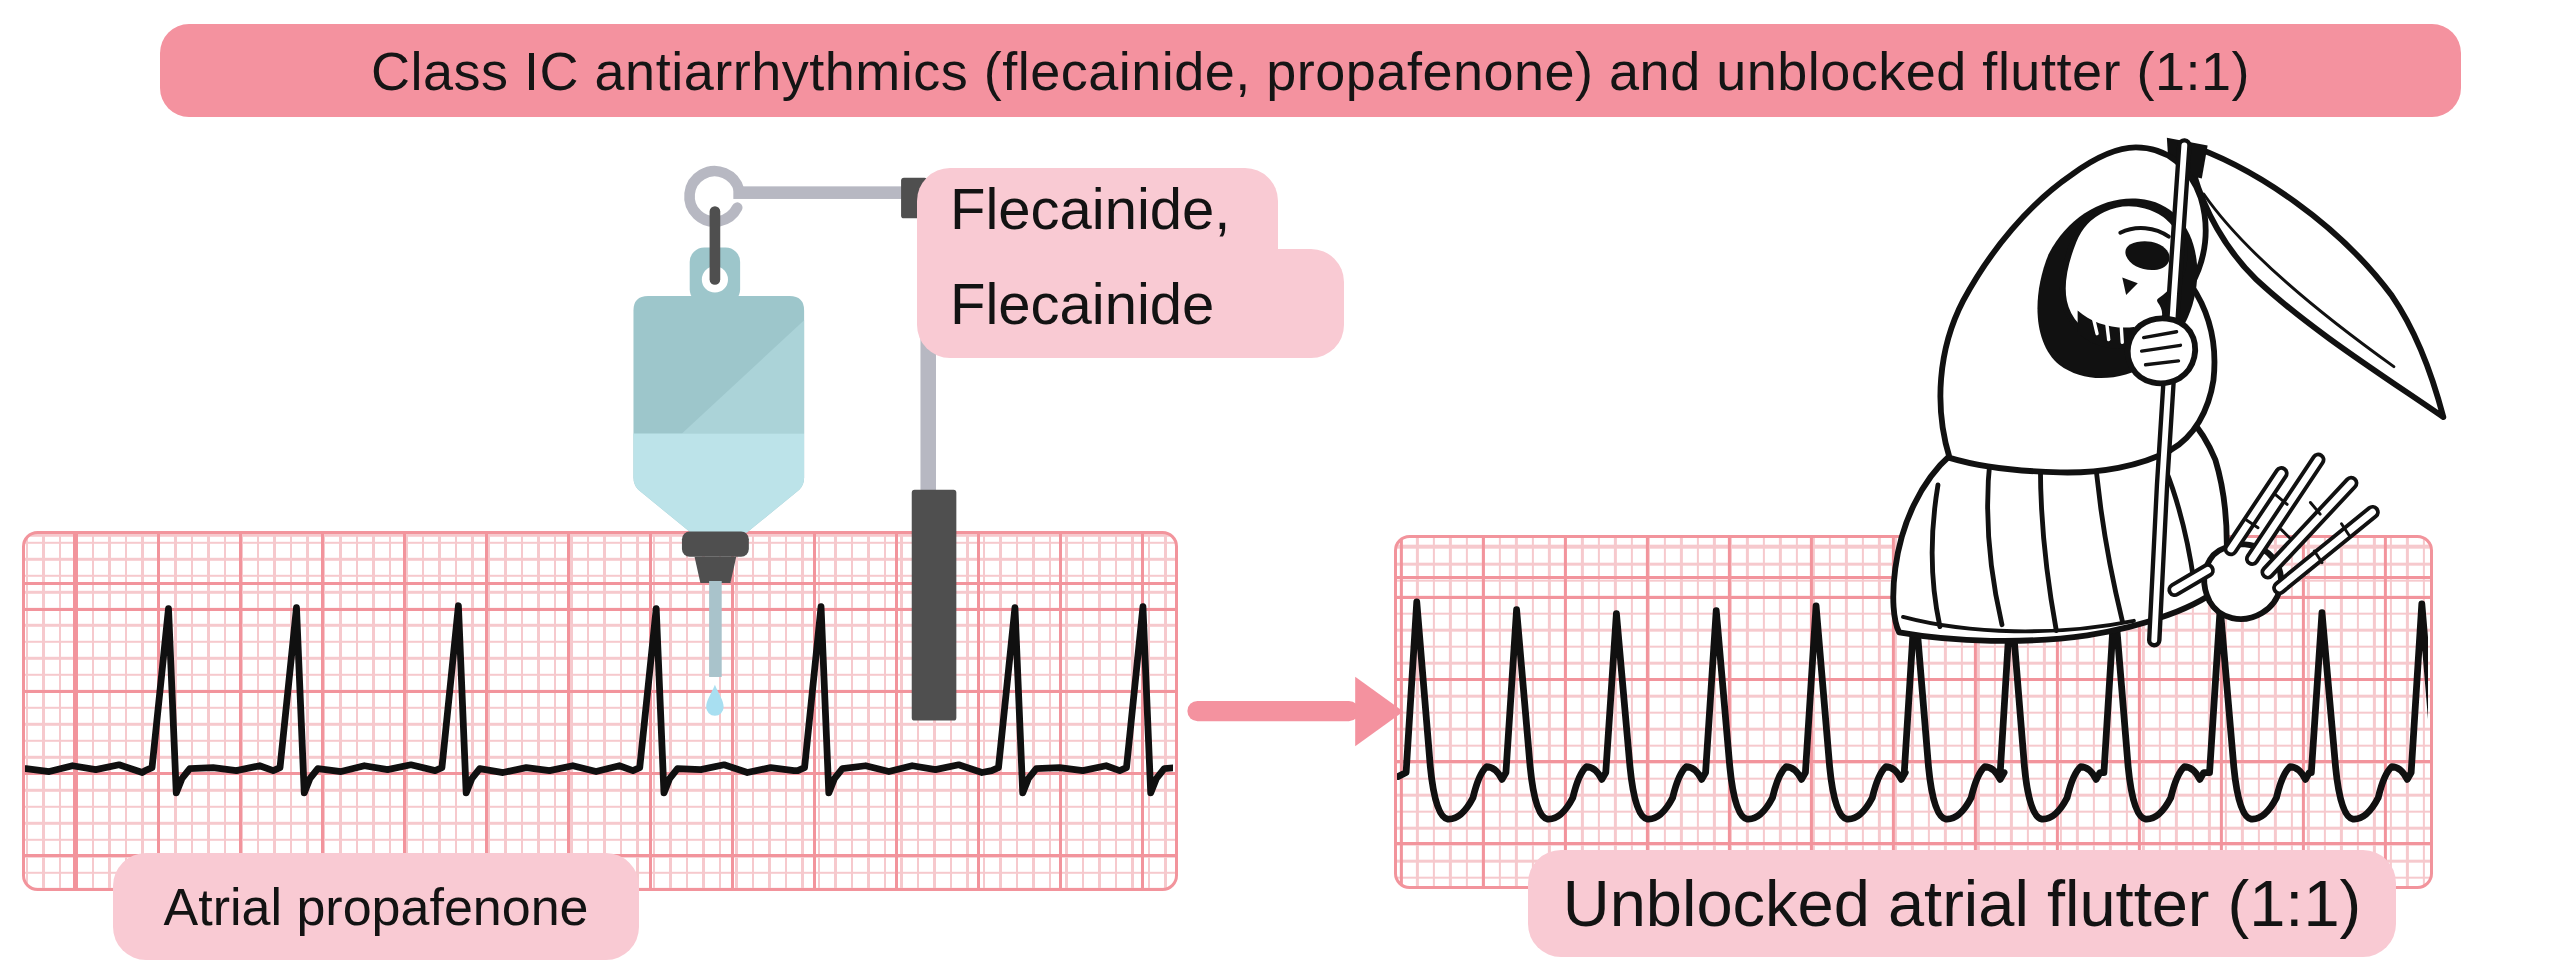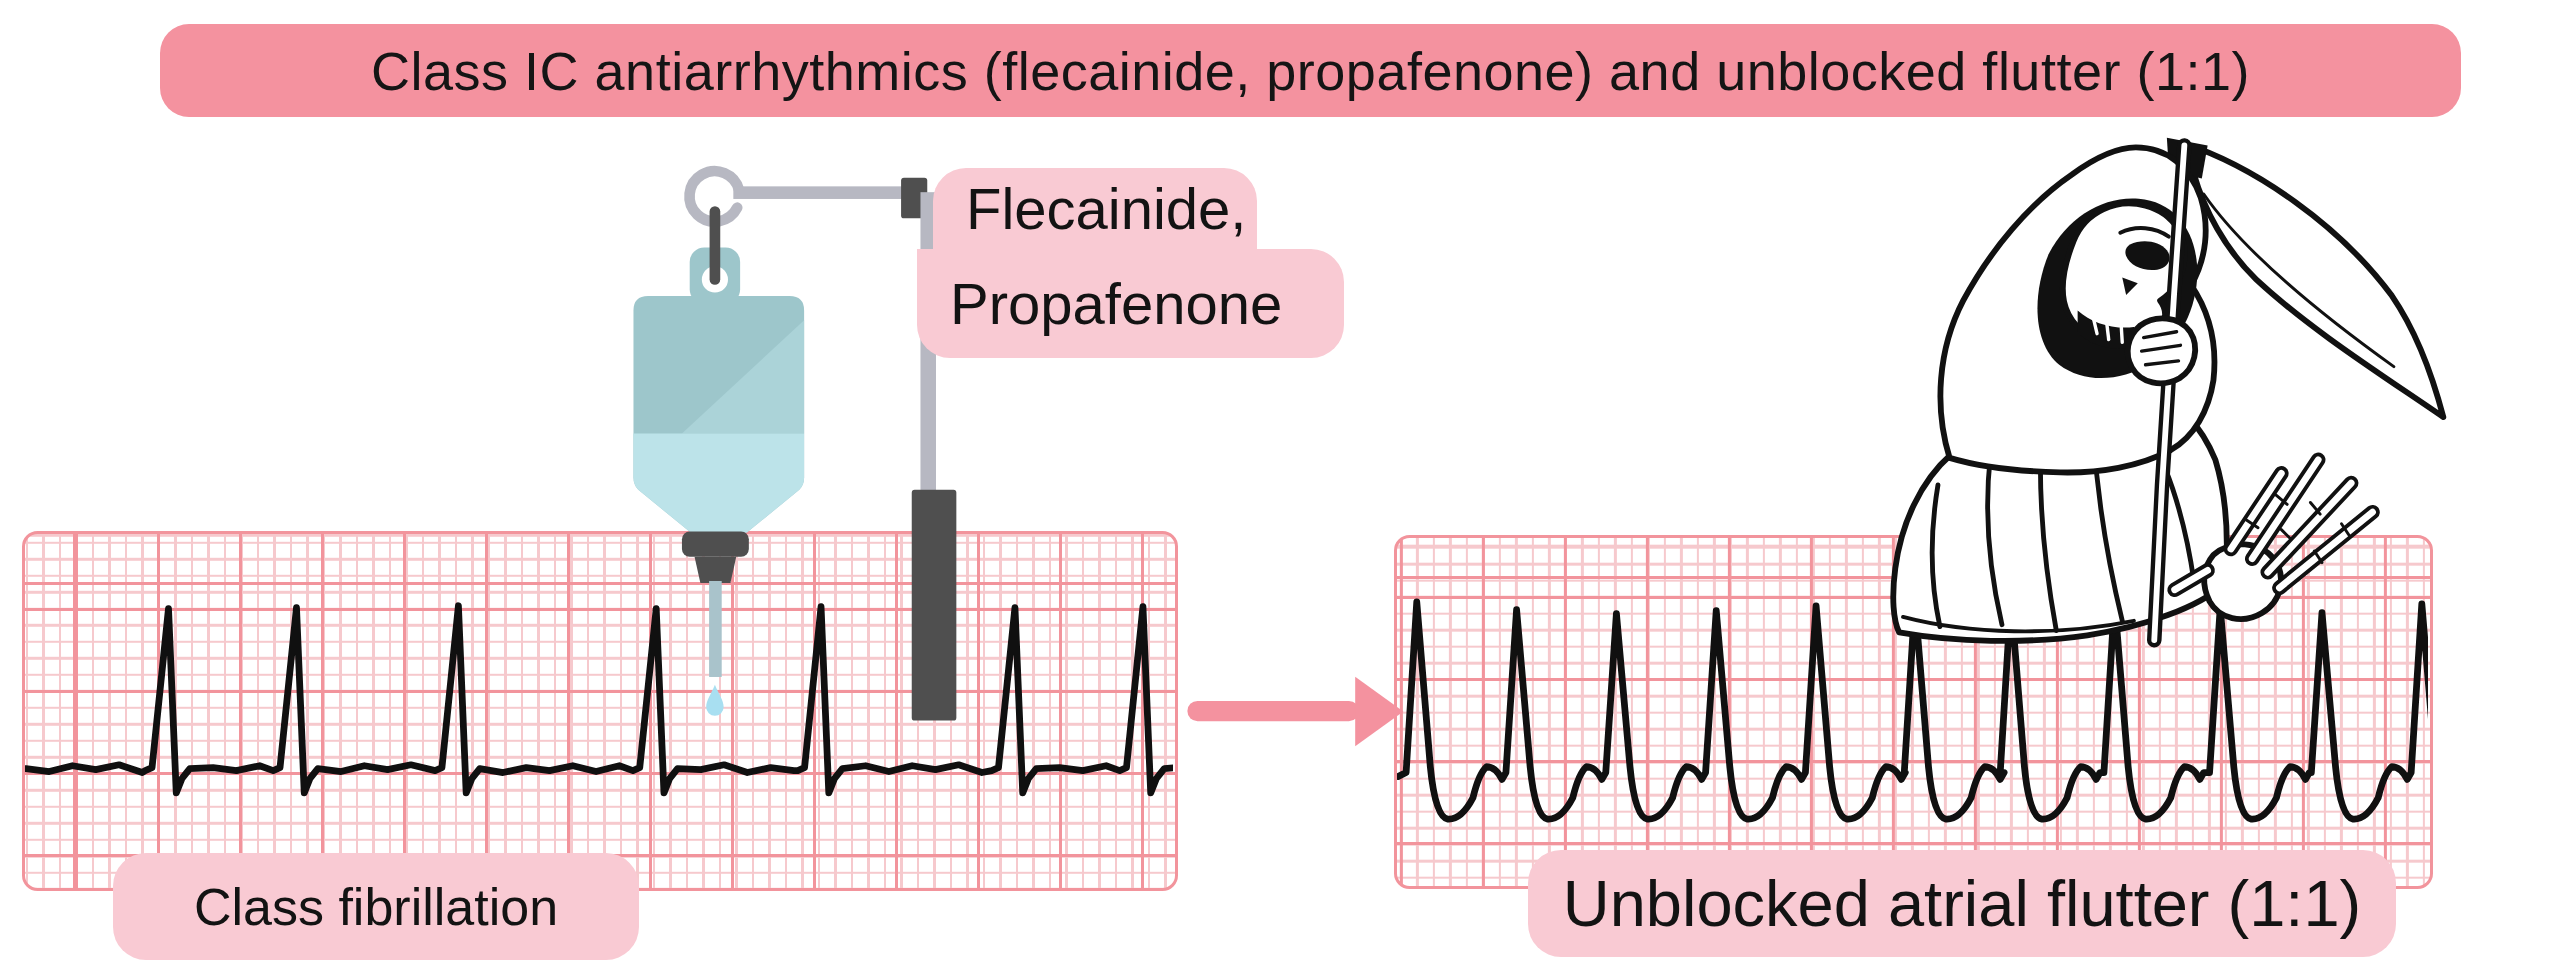--- a/index.html
+++ b/index.html
@@ -27,21 +27,21 @@
   svg.reaper{left:1872px;top:126px;z-index:5;}
   svg.arrow{left:1179px;top:671px;z-index:10;}
   
   .strip-label{background:var(--label-pink,#f9cad3);display:flex;align-items:center;justify-content:center;
                color:#131313;z-index:10;}
   .lab-left{left:113px;top:853px;width:526px;height:107px;border-radius:33px;font-size:52px;}
   .lab-right{left:1528px;top:850px;width:868px;height:107px;border-radius:33px;font-size:65px;}
   .iv-label{left:917px;top:168px;z-index:30;}
   .iv-line{background:var(--label-pink,#f9cad3);display:flex;align-items:center;
            padding-left:33px;box-sizing:border-box;font-size:58px;color:#131313;}
-  .iv-line1{height:81px;width:324px;border-radius:33px 33px 0 0;margin-left:16px;}
+  .iv-line1{height:81px;width:361px;border-radius:33px 33px 0 0;}
   .iv-line2{height:109px;width:427px;border-radius:0 33px 33px 33px;}
   .ln{stroke:#111;fill:none;stroke-linecap:round;stroke-linejoin:round;}
   .wfill{fill:#fff;stroke:#111;stroke-width:6;stroke-linejoin:round;}
   .bfill{fill:#111;stroke:none;}
 </style>
 </head>
 <body>
 
 <div class="abs banner">Class IC antiarrhythmics (flecainide, propafenone) and unblocked flutter (1:1)</div>
 
@@ -80,21 +80,21 @@
 
   <rect x="703" y="548" width="69" height="26" rx="8" fill="var(--dark-gray,#4f4f4f)"></rect>
   <path d="M 716 574 L 759 574 L 753 601 L 722 601 Z" fill="var(--dark-gray,#4f4f4f)"></path>
 
   <rect x="731" y="599" width="13" height="99" fill="var(--tube-gray,#a9c3cb)"></rect>
   <path d="M 737 706 C 741 716 746 722 746 729 A 9 9 0 1 1 728 729 C 728 722 733 716 737 706 Z" fill="var(--droplet-blue,#a8dff1)"></path>
 </svg>
 
 <div class="abs iv-label">
   <div class="iv-line iv-line1">Flecainide,</div>
-  <div class="iv-line iv-line2">Propafenone</div>
+  <div class="iv-line iv-line2">Flecainide</div>
 </div>
 
 <svg class="abs reaper" width="582" height="524" viewBox="1930 130 600 540">
   <g>
     <path class="wfill" stroke-width="5" d="M 2252 148 C 2325 172 2412 232 2466 305 C 2490 340 2508 388 2519 430
          C 2458 388 2382 340 2326 288 C 2294 257 2272 215 2262 180 C 2258 169 2254 158 2252 148 Z"></path>
     <path class="ln" stroke-width="3" d="M 2272 200 C 2310 255 2380 315 2468 378"></path>
     <path class="bfill" d="M 2234 142 L 2276 150 L 2270 184 L 2236 176 Z"></path>
   </g>
   <g>
@@ -177,15 +177,15 @@
       </g>
     </g>
   </g>
 </svg>
 
 <svg class="abs arrow" width="227" height="81" viewBox="0 0 234 84">
   <rect x="8" y="31" width="178" height="21" rx="10.5" fill="var(--accent-pink,#f4929f)"></rect>
   <polygon points="182,6 232,42 182,78" fill="var(--accent-pink,#f4929f)"></polygon>
 </svg>
 
-<div class="abs strip-label lab-left">Class fibrillation</div>
+<div class="abs strip-label lab-left">Atrial propafenone</div>
 <div class="abs strip-label lab-right">Unblocked atrial flutter (1:1)</div>
 
 
 </body></html>

